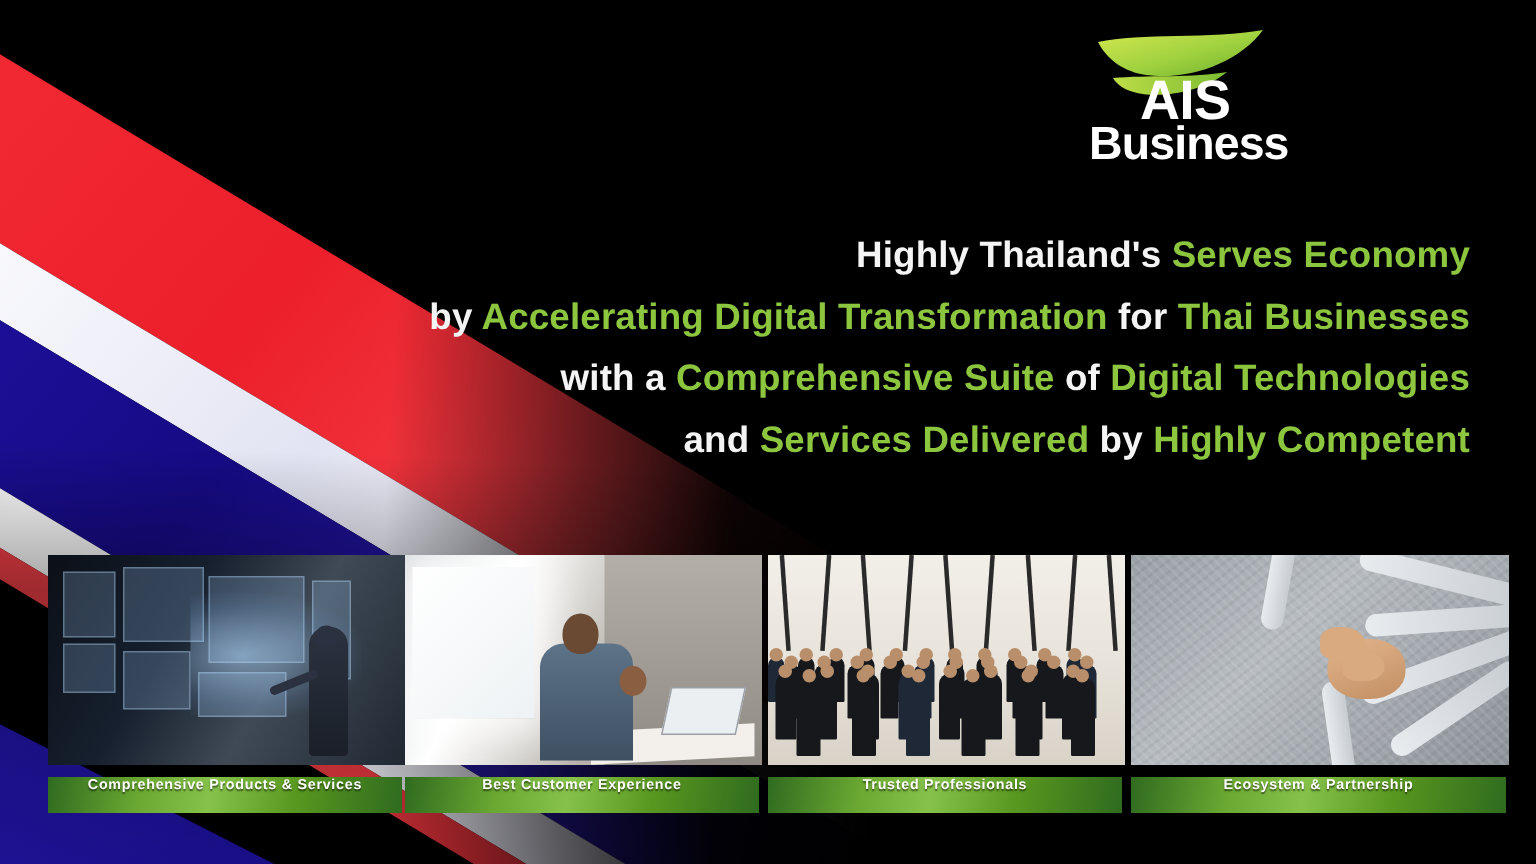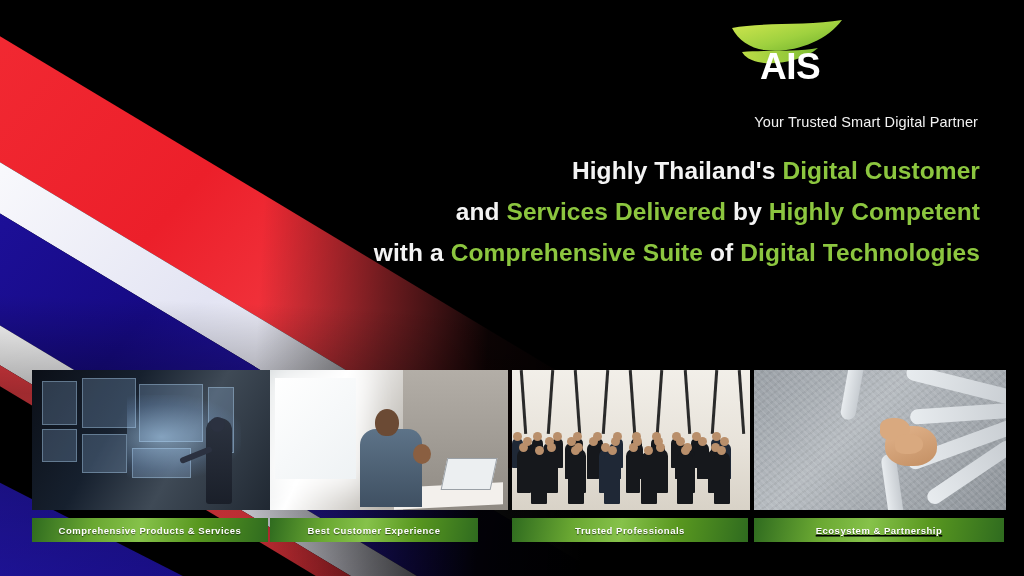--- a/index.html
+++ b/index.html
@@ -57,26 +57,26 @@
      font-size:24.5px;line-height:41px;color:#f4f4f4;font-weight:600;letter-spacing:.1px;}
   .headline .g{color:#8cc63f;}
   .hl-line{white-space:nowrap;}
 
   
   .strip{position:absolute;left:0;top:370px;width:1024px;height:186px;}
   .card{position:absolute;top:0;width:238px;}
   .card .photo{position:relative;width:100%;height:140px;overflow:hidden;background:#1a1a1a;}
   .card .cap{position:relative;margin:8px auto 0;width:212px;height:24px;
      background:linear-gradient(100deg,#2f6b1f 0%,#6aa832 26%,#86c24a 46%,#58971f 70%,#2f6b1f 100%);
-     display:flex;align-items:center;justify-content:center;}
+     display:flex;align-items:flex-start;justify-content:center;}
   .card .cap span{font-size:9.5px;font-weight:bold;color:#fff;letter-spacing:.5px;
      text-shadow:0 1px 1px rgba(0,0,0,.55);white-space:nowrap;}
-  .c1{left:32px;} .c2{left:270px;} .c3{left:512px;} .c4{left:754px;text-decoration:underline;}
+  .c1{left:32px;} .c2{left:270px;} .c3{left:512px;} .c4{left:754px;}
   .c1 .cap{width:236px;margin-left:0;}
-  .c2 .cap{width:208px;margin-left:0;}
+  .c2 .cap{width:236px;margin-left:0;}
   .c3 .cap{width:236px;margin-left:0;}
   .c4 .cap{width:250px;margin-left:0;}
   .c4{width:252px;}
 
   
   .ph{position:absolute;inset:0;}
   
   .ph1{background:linear-gradient(120deg,#0b0f17 0%,#16202e 35%,#3f4a56 62%,#202832 100%);}
   .ph1 .panel{position:absolute;background:rgba(170,210,255,.22);border:1px solid rgba(190,225,255,.35);}
   .ph1 .glow{position:absolute;left:40%;top:18%;width:48%;height:60%;
@@ -143,28 +143,29 @@
           </linearGradient>
           <linearGradient id="lg2" x1="0" y1="0" x2="1" y2="0">
             <stop offset="0%" stop-color="#bcdc46"></stop>
             <stop offset="100%" stop-color="#7dbd33"></stop>
           </linearGradient>
         </defs>
         <path d="M2 8 C30 2 78 6 112 0 C96 22 62 34 34 30 C20 28 8 20 2 8 Z" fill="url(#lg1)"></path>
         <path d="M12 32 C34 30 66 32 88 28 C74 40 46 46 28 42 C20 40 15 37 12 32 Z" fill="url(#lg2)"></path>
       </svg>
       <div class="logo-ais">AIS</div>
-    </div>
-    <div class="logo-tag">Your Trusted Smart Digital Partner</div>
+      <div class="logo-biz">Business</div>
+    </div>
   </div>
 
   <div class="headline" id="headline">
-      <div class="hl-line"><span>Highly Thailand's </span><span class="g">Digital Customer</span></div>
+      <div class="hl-line"><span>Highly Thailand's </span><span class="g">Serves Economy</span></div>
+      <div class="hl-line"><span>by </span><span class="g">Accelerating Digital Transformation</span><span> for </span><span class="g">Thai Businesses</span></div>
+      <div class="hl-line"><span>with a </span><span class="g">Comprehensive Suite</span><span> of </span><span class="g">Digital Technologies</span></div>
       <div class="hl-line"><span>and </span><span class="g">Services Delivered</span><span> by </span><span class="g">Highly Competent</span></div>
-      <div class="hl-line"><span>with a </span><span class="g">Comprehensive Suite</span><span> of </span><span class="g">Digital Technologies</span></div>
     </div>
 
   <div class="strip">
 
     <div class="card c1">
       <div class="photo">
         <div class="ph ph1">
           <div class="panel" style="left:4%;top:8%;width:14%;height:30%"></div>
           <div class="panel" style="left:4%;top:42%;width:14%;height:22%"></div>
           <div class="panel" style="left:21%;top:6%;width:22%;height:34%"></div>

